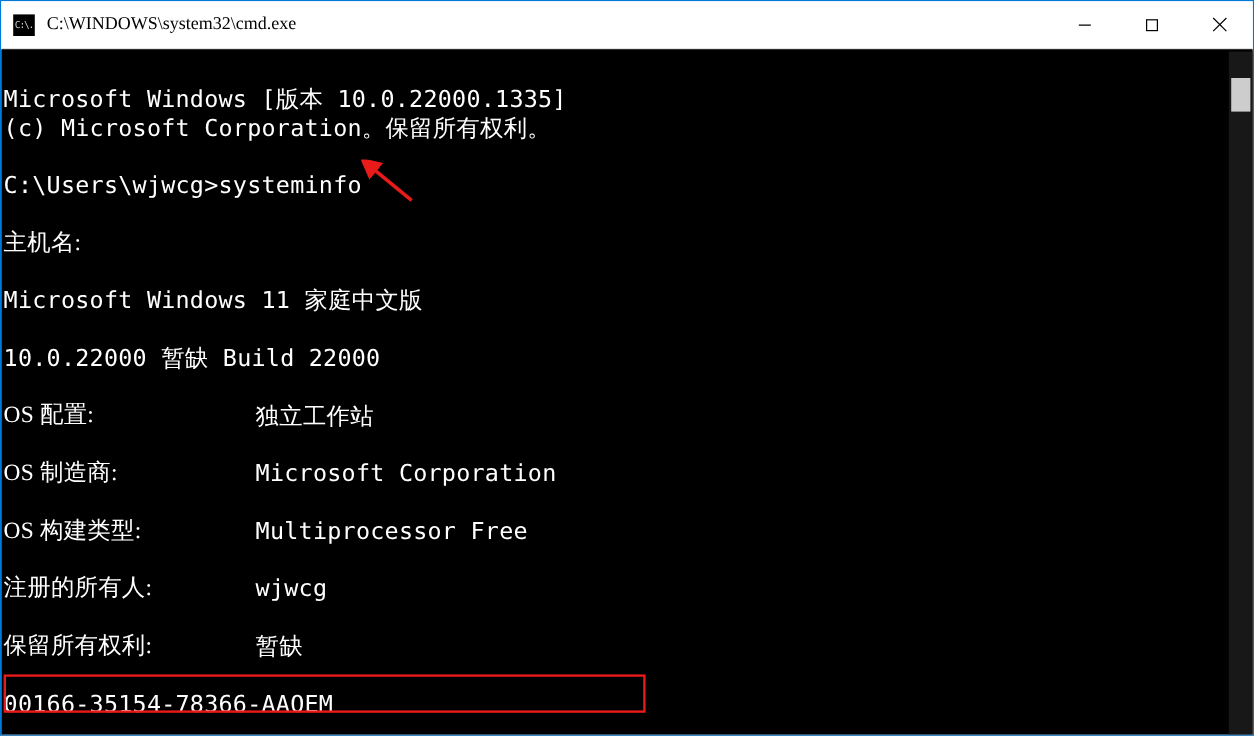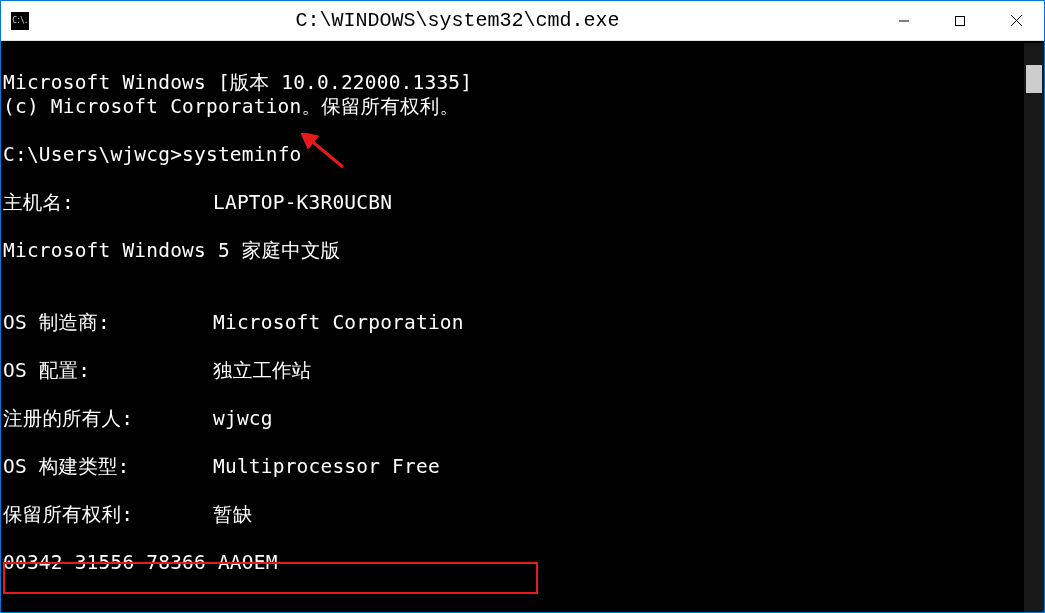--- a/index.html
+++ b/index.html
@@ -26,24 +26,23 @@
       margin-right: 10px;
       display: inline-flex;
       align-items: center;
       justify-content: center;
       color: #ccc;
       font-size: 8px;
       letter-spacing: -1px;
     }
     .titlebar-title {
       flex: 1;
-      font-family: Liberation Mono, monospace;
-      font-size: 20px;
+      font-family: Liberation Serif, serif;
+      font-size: 15px;
       color: #000;
-      text-align: center;
     }
     .titlebar-controls {
       display: flex;
       height: 100%;
     }
     .titlebar-btn {
       width: 56px;
       height: 100%;
       display: flex;
       align-items: center;
@@ -90,21 +89,21 @@
       position: absolute;
       left: 2px;
       top: 521px;
       width: 535px;
       height: 32px;
       border: 2px solid #e81a1a;
       pointer-events: none;
       background: transparent;
     }
     .row { display: flex; }
-    .label-col { display: inline-block; width: 210px; }
+    .label-col { display: inline-block; width: 210px; font-family: Liberation Serif, serif; }
   </style>
 </head>
 <body>
 
 <div class="titlebar">
   <div class="titlebar-icon">
     <span>C:\.</span>
   </div>
   <div class="titlebar-title">C:\WINDOWS\system32\cmd.exe</div>
   <div class="titlebar-controls">
@@ -126,29 +125,29 @@
     </div>
   </div>
 </div>
 
 <div class="terminal">
 <span>Microsoft Windows [版本 10.0.22000.1335]</span>
 <span>(c) Microsoft Corporation。保留所有权利。</span>
 
 <span>C:\Users\wjwcg&gt;</span><span>systeminfo</span>
 
-<span class="row"><span class="label-col">主机名:</span><span>LAPTOP-K3R0UCBN</span></span>
-<span class="row"><span>Microsoft Windows 5 家庭中文版</span></span>
-<span class="row"></span>
+<span class="row"><span class="label-col">主机名:</span></span>
+<span class="row"><span>Microsoft Windows 11 家庭中文版</span></span>
+<span class="row"><span>10.0.22000 暂缺 Build 22000</span></span>
+<span class="row"><span class="label-col">OS 配置:</span><span>独立工作站</span></span>
 <span class="row"><span class="label-col">OS 制造商:</span><span>Microsoft Corporation</span></span>
-<span class="row"><span class="label-col">OS 配置:</span><span>独立工作站</span></span>
+<span class="row"><span class="label-col">OS 构建类型:</span><span>Multiprocessor Free</span></span>
 <span class="row"><span class="label-col">注册的所有人:</span><span>wjwcg</span></span>
-<span class="row"><span class="label-col">OS 构建类型:</span><span>Multiprocessor Free</span></span>
 <span class="row"><span class="label-col">保留所有权利:</span><span>暂缺</span></span>
-<span class="row"><span>00342-31556-78366-AAOEM</span></span>
+<span class="row"><span>00166-35154-78366-AAOEM</span></span>
 
 
 
 
 
 
 
 
 
 

